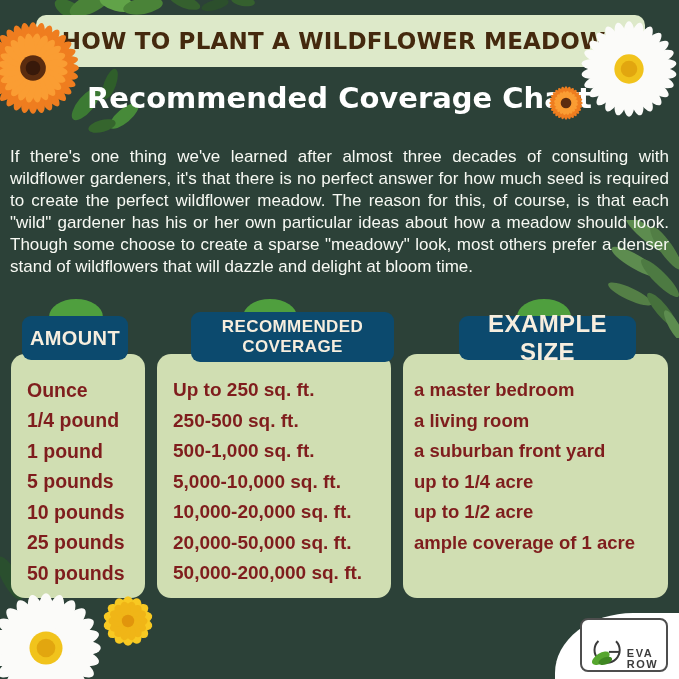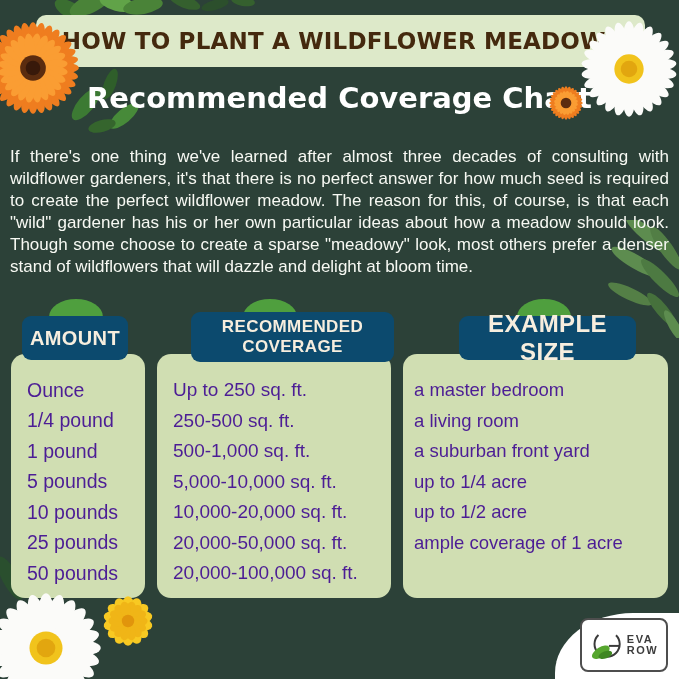--- a/index.html
+++ b/index.html
@@ -29,34 +29,34 @@
         z-index:5;letter-spacing:.4px;}
   #pill-amount{left:22px;top:316px;width:106px;height:44px;font-size:20px;}
   #pill-coverage{left:171px;top:312px;width:203px;height:50px;font-size:17px;line-height:20px;margin-left:20px;}
   #pill-example{left:459px;top:316px;width:177px;height:44px;font-size:24px;}
 
   .card{position:absolute;top:354px;height:244px;background:#d0deb2;border-radius:14px;z-index:3;}
   #card-amount{left:11px;width:134px;}
   #card-coverage{left:157px;width:234px;}
   #card-example{left:403px;width:265px;}
   .card ul{list-style:none;margin:0;padding:21px 0 0 0;}
-  .card li{height:30.5px;display:flex;align-items:center;font-size:19.5px;color:#4c1d95;
-           padding-left:16px;white-space:nowrap;}
+  .card li{height:30.5px;display:flex;align-items:center;font-size:19.5px;color:#7f1d1d;
+           padding-left:16px;white-space:nowrap;font-weight:bold;}
   #card-coverage li{font-size:19px;}
   #card-example li{padding-left:11px;font-size:18.5px;}
 
   
   .decor{position:absolute;pointer-events:none;}
   .z1{z-index:1;} .z2{z-index:2;} .z4{z-index:4;} .z6{z-index:6;}
 
   
   .corner{position:absolute;right:0;bottom:0;width:124px;height:66px;background:#ffffff;
           border-top-left-radius:78px 60px;z-index:6;}
   .logo{position:absolute;right:11px;bottom:7px;width:84px;height:50px;border:2px solid #4e4e4e;
-        border-radius:8px;display:flex;align-items:center;justify-content:center;gap:1px;
+        border-radius:8px;display:flex;align-items:flex-end;justify-content:center;gap:1px;
         z-index:7;background:#ffffff;}
   .logo-text{display:flex;flex-direction:column;line-height:11px;font-size:11px;font-weight:bold;
         color:#3c3c3c;letter-spacing:1.5px;}
 </style>
 </head>
 <body>
 
 <div class="canvas">
 
   <svg class="decor z1" style="left:35px;top:-4px;width:230px;height:52px" viewBox="0 0 230 52">
@@ -275,21 +275,21 @@
     </ul>
   </div>
   <div class="card" id="card-coverage">
     <ul>
       <li>Up to 250 sq. ft.</li>
       <li>250-500 sq. ft.</li>
       <li>500-1,000 sq. ft.</li>
       <li>5,000-10,000 sq. ft.</li>
       <li>10,000-20,000 sq. ft.</li>
       <li>20,000-50,000 sq. ft.</li>
-      <li>20,000-100,000 sq. ft.</li>
+      <li>50,000-200,000 sq. ft.</li>
     </ul>
   </div>
   <div class="card" id="card-example">
     <ul>
       <li>a master bedroom</li>
       <li>a living room</li>
       <li>a suburban front yard</li>
       <li>up to 1/4 acre</li>
       <li>up to 1/2 acre</li>
       <li>ample coverage of 1 acre</li>

